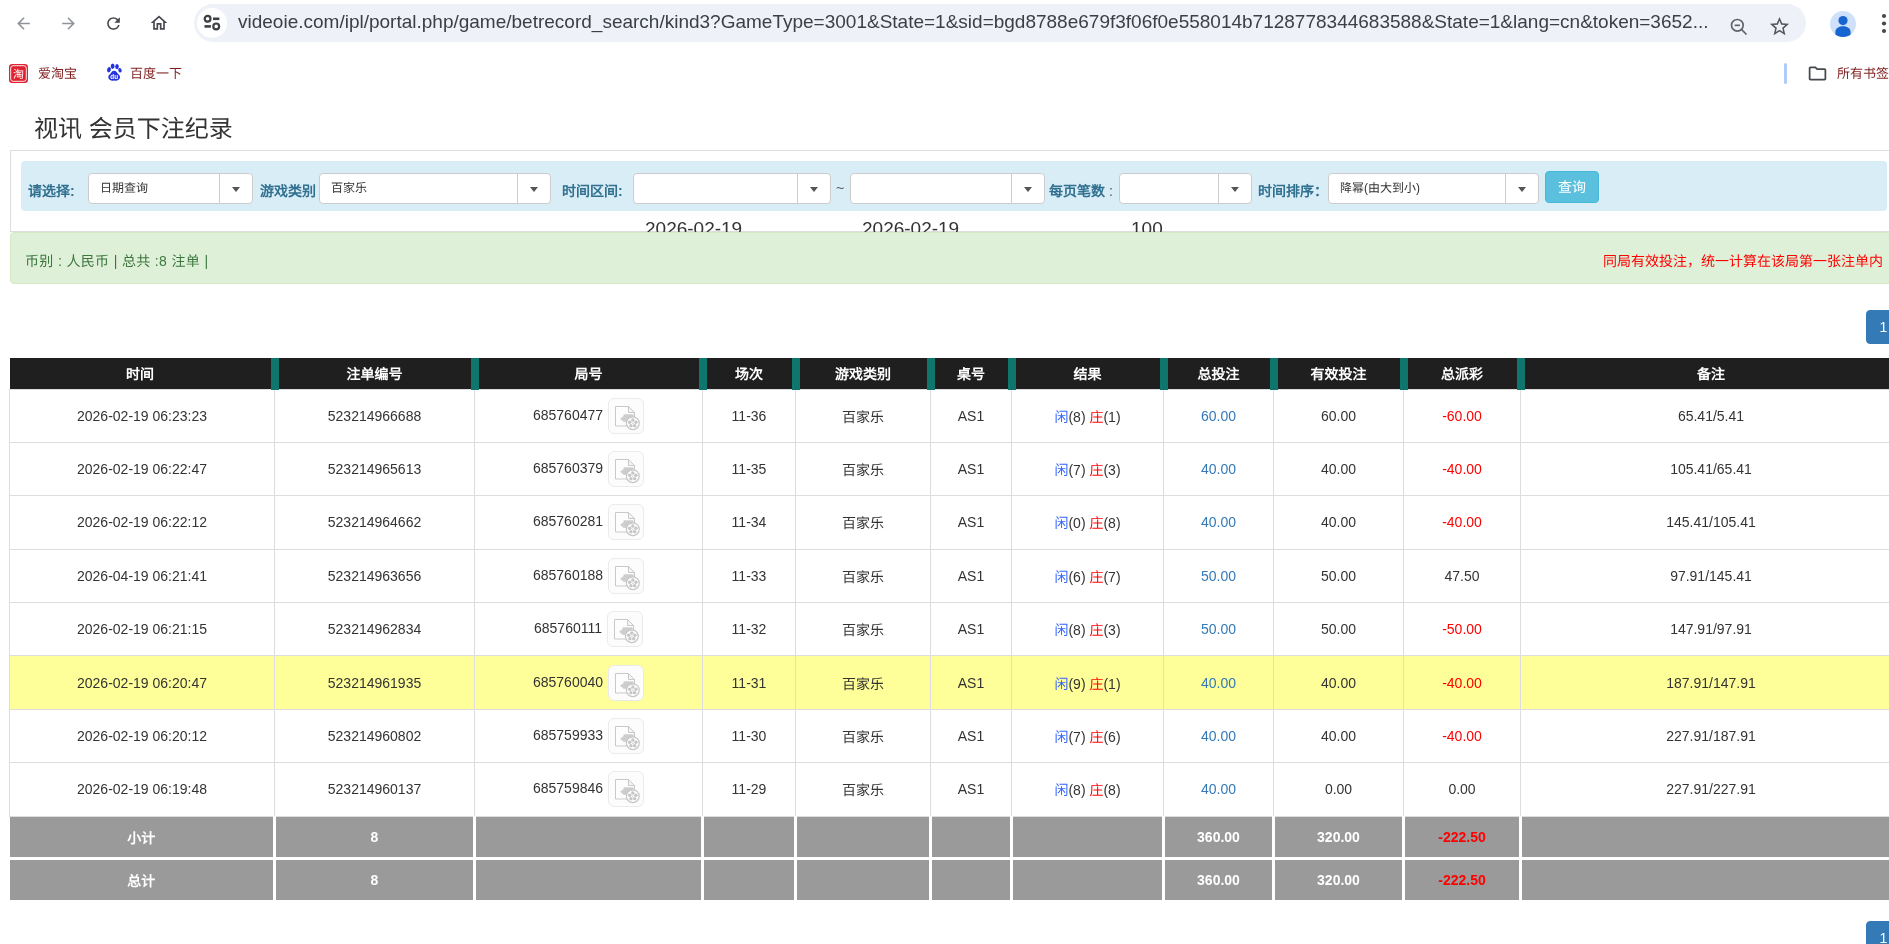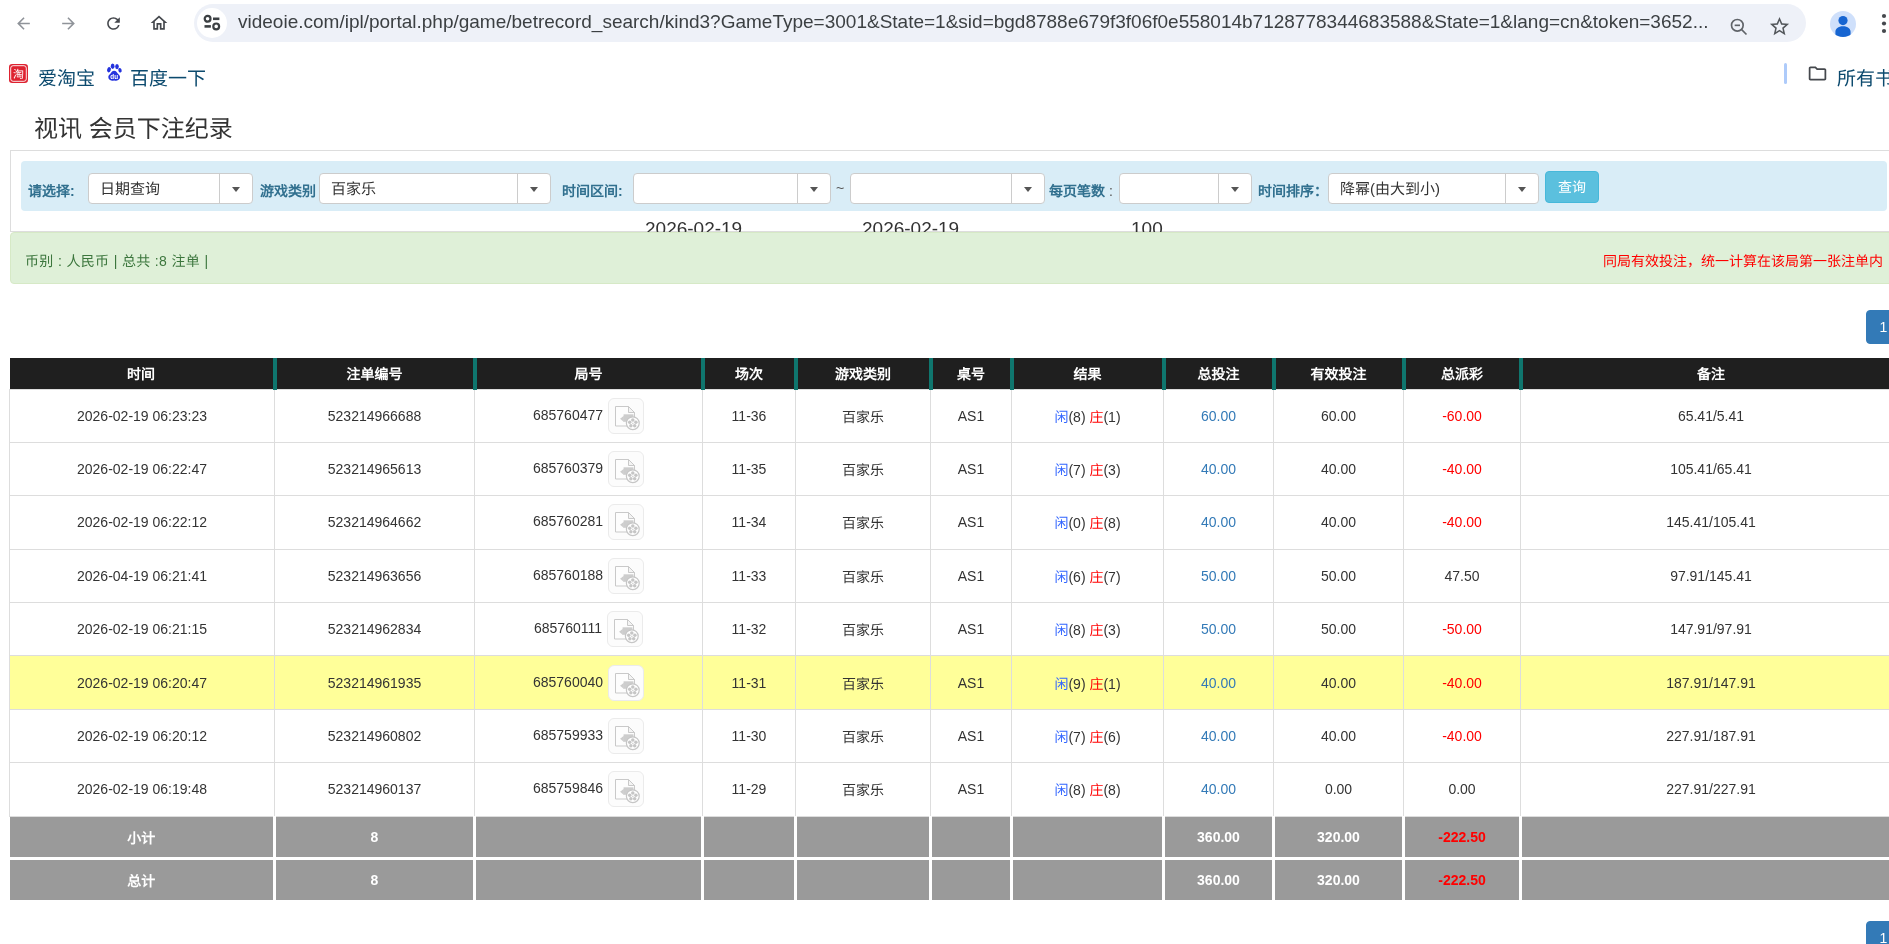--- a/index.html
+++ b/index.html
@@ -10,55 +10,55 @@
 #pill { position:absolute; left:194px; top:4px; width:1612px; height:38px;
   background:#eef1f8; border-radius:19px; }
 #siteico { position:absolute; left:3px; top:4px; width:30px; height:30px;
   border-radius:50%; background:#fff; }
 #urltxt { position:absolute; left:44px; top:7px; font-size:19px; color:#3c4043;
   white-space:nowrap; }
 #avatar { position:absolute; left:1830px; top:11px; width:26px; height:26px; border-radius:50%;
   background:#cfe0fb; overflow:hidden; }
 
 
-.bkitem { position:absolute; top:63px; height:20px; font-size:19px; color:#0c4a6e; white-space:nowrap; }
+.bkitem { position:absolute; top:63px; height:20px; font-size:13px; color:#7f1d1d; white-space:nowrap; }
 #bk-sep { position:absolute; left:1784px; top:63px; width:3px; height:21px; background:#aecbfa;
   border-radius:2px; }
 
 
 #title { position:absolute; left:10px; top:109px; font-size:24px; color:#333; font-weight:400;margin-left:24px; }
 #panel { position:absolute; left:10px; top:150px; width:1891px; height:82px;
   border:1px solid #ddd; background:#fff; }
 #bluebar { position:absolute; left:21px; top:161px; width:1866px; height:50px;
   background:#d9edf7; border-radius:4px; }
 .flabel { position:absolute; top:180px; font-size:14px; font-weight:bold; color:#31708f;
   white-space:nowrap; }
 .sel { position:absolute; top:173px; height:31px; background:#fff; border:1px solid #ccc;
   border-radius:4px; color:#333; }
-.sel .tx { position:absolute; left:11px; top:0; line-height:29px; font-size:15px; white-space:nowrap; }
+.sel .tx { position:absolute; left:11px; top:0; line-height:29px; font-size:12px; white-space:nowrap; }
 .sel .num { font-size:19px;margin-top:40px; }
 .sel .arr { position:absolute; right:0; top:0; bottom:0; width:33px; border-left:1px solid #ccc; }
 .sel .arr:after { content:""; position:absolute; left:50%; top:50%; margin:-2px 0 0 -4px;
   border:4px solid transparent; border-top:5px solid #555; }
 #qbtn { position:absolute; left:1545px; top:171px; width:54px; height:32px; background:#5bc0de;
   border:1px solid #46b8da; border-radius:4px; color:#fff; font-size:14px; text-align:center;
   line-height:30px; }
 #alert { position:absolute; left:10px; top:232px; width:1891px; height:52px;
   background:#dff0d8; border:1px solid #d6e9c6; border-radius:4px; }
 #alert .lt { position:absolute; left:14px; top:17px; font-size:14px; color:#3c763d; letter-spacing:0.35px; }
 #alert .rt { position:absolute; right:17px; top:17px; font-size:14px; color:#ff0000; }
 .pgbtn { position:absolute; left:1866px; width:35px; height:34px; background:#337ab7;
   border:1px solid #337ab7; border-radius:4px; color:#fff; font-size:14px;
   text-align:center; line-height:32px; }
 
 
 #tbl { position:absolute; left:9px; top:358px; width:1892px; border-collapse:collapse;
   table-layout:fixed; font-size:14px; color:#333; }
 #tbl th { background:#1f1f1f; color:#fff; font-size:14px; font-weight:bold; height:31px;
-  border-right:4px solid #0f766e; text-align:center; }
+  border-right:8px solid #0f766e; text-align:center; }
 #tbl td { text-align:center; border:1px solid #ddd; height:53.4px; background:#fff; }
 #tbl tr.yl td { background:#ffff99; }
 #tbl tr.gr td { background:#9a9a9a; color:#fff; font-weight:bold; border:none;
   border-right:3px solid #fff; border-top:3px solid #fff; height:42px; }
 #tbl tr.gr td.rd { color:#ff0000; }
 #tbl tr.gr.first td { border-top:1px solid #ddd; }
 .bl { color:#337ab7; }
 .rd { color:#ff0000; }
 .xian { color:#3366ff; }
 .zhuang { color:#ff0000; }

